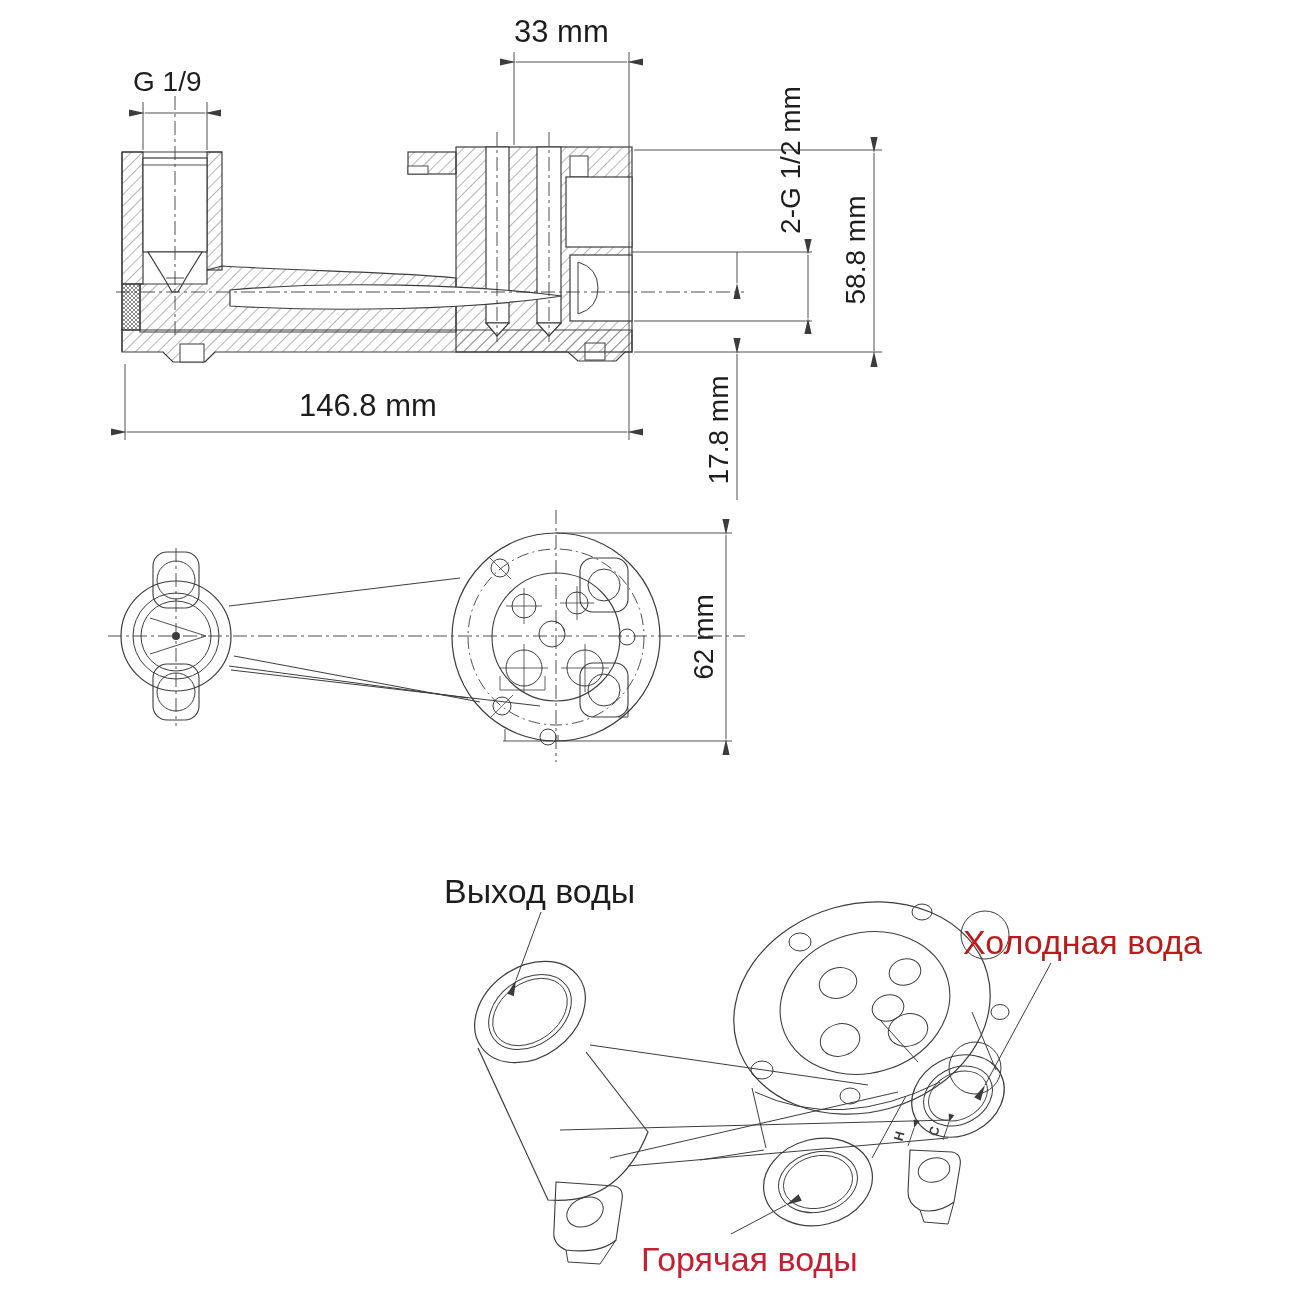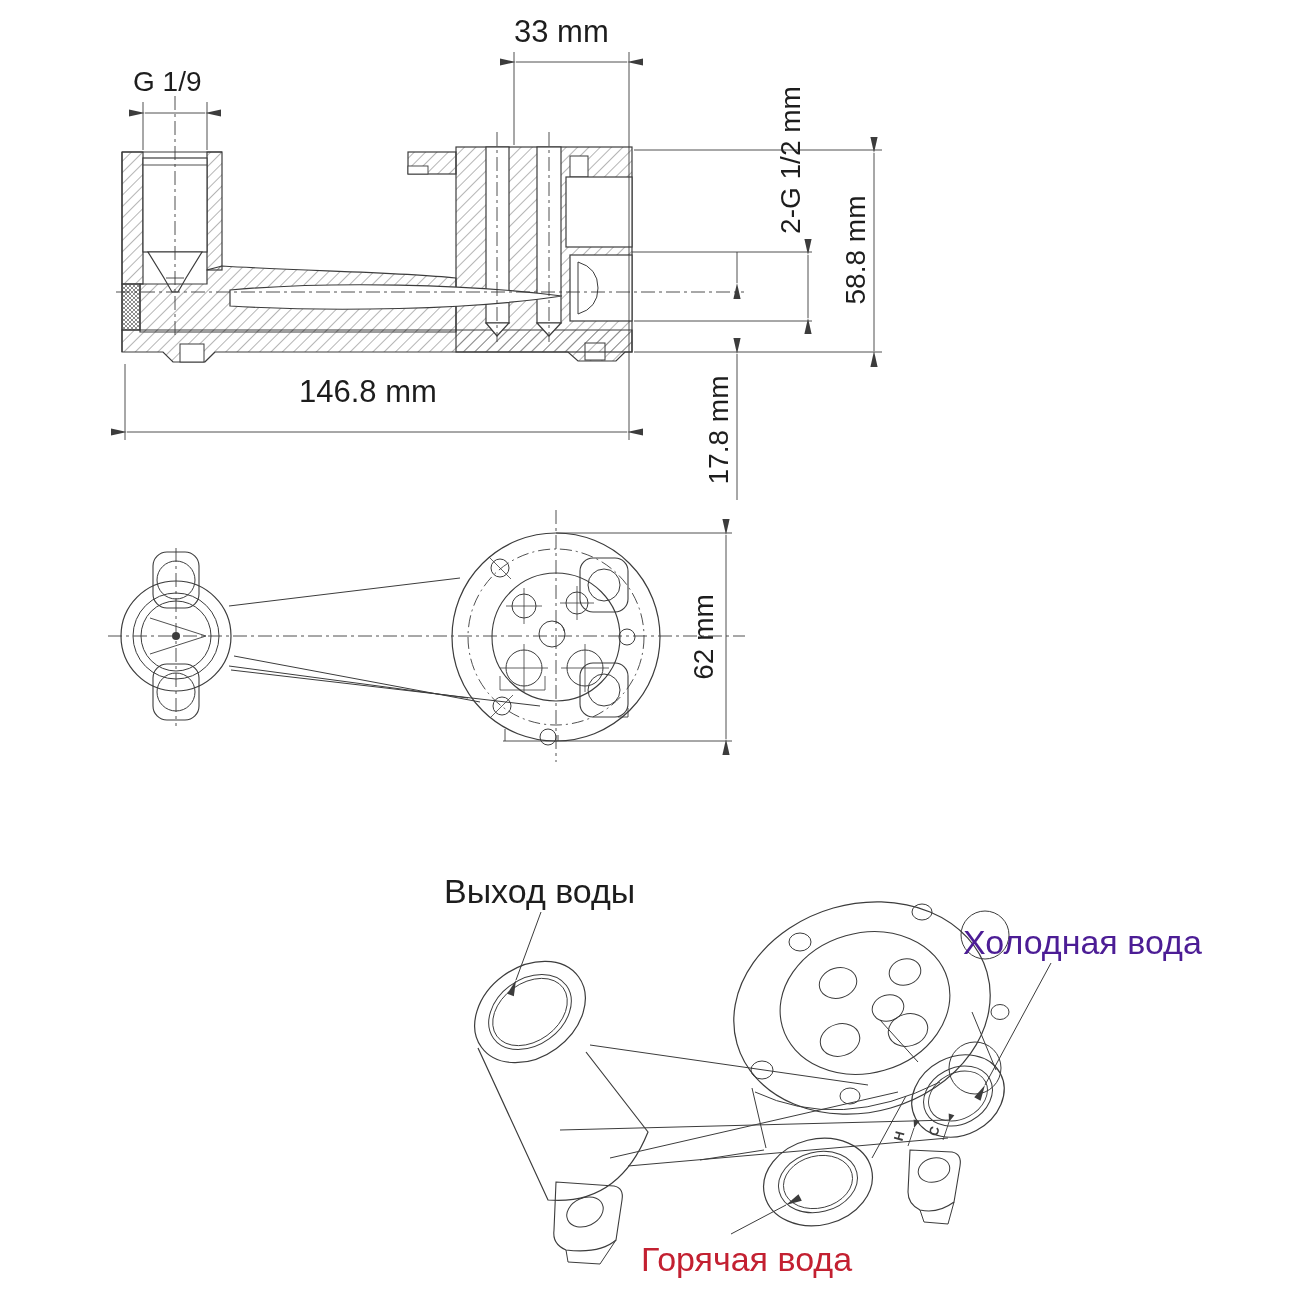--- a/index.html
+++ b/index.html
@@ -6,21 +6,21 @@
   .canvas{
     position:relative;width:1300px;height:1300px;background:#ffffff;
     font-family:"Liberation Sans", sans-serif;color:#1d1d1d;overflow:hidden;
   }
   svg{position:absolute;left:0;top:0;}
   .lbl{position:absolute;white-space:nowrap;line-height:1;}
   .dim{font-size:31px;}
   .dim-sm{font-size:28px;}
   .rot{transform:translate(-50%,-50%) rotate(-90deg);transform-origin:center;}
   .iso-lbl{font-size:34px;}
-  .cold{color:#4c1d95;}
+  .cold{color:#b91c1c;}
   .hot{color:#c32031;}
   .eng{font-size:13px;transform:translate(-50%,-50%) rotate(-75deg);font-weight:bold;color:#3c3c3c;}
 </style>
 </head>
 <body>
 
 <div class="canvas">
 
   <svg width="1300" height="1300" viewBox="0 0 1300 1300">
     <defs>
@@ -240,24 +240,24 @@
       <line x1="541" y1="912" x2="516" y2="980" marker-end="url(#arw)"></line>
       <line x1="1051" y1="963" x2="985" y2="1085" marker-end="url(#arw)"></line>
       <line x1="731" y1="1234" x2="786" y2="1205" marker-end="url(#arw)"></line>
     </g>
   </svg>
 
   <span class="lbl dim" style="left:514px;top:16px;">33 mm</span>
   <span class="lbl dim-sm" style="left:133px;top:68px;">G 1/9</span>
   <span class="lbl dim-sm rot" style="left:791px;top:160px;">2-G 1/2 mm</span>
   <span class="lbl dim-sm rot" style="left:856px;top:250px;">58.8 mm</span>
-  <span class="lbl dim" style="left:299px;top:376px;">146.8 mm</span>
+  <span class="lbl dim" style="left:299px;top:390px;">146.8 mm</span>
   <span class="lbl dim-sm rot" style="left:719px;top:430px;">17.8 mm</span>
   <span class="lbl dim-sm rot" style="left:704px;top:637px;">62 mm</span>
 
   <span class="lbl iso-lbl" style="left:444px;top:874px;">Выход воды</span>
   <span class="lbl iso-lbl cold" style="left:963px;top:925px;">Холодная вода</span>
-  <span class="lbl iso-lbl hot" style="left:641px;top:1242px;">Горячая вода</span>
+  <span class="lbl iso-lbl hot" style="left:641px;top:1242px;">Горячая воды</span>
 
   <span class="lbl eng" style="left:899px;top:1136px;">H</span>
   <span class="lbl eng" style="left:934px;top:1131px;">C</span>
 
 </div>
 
 </body></html>

